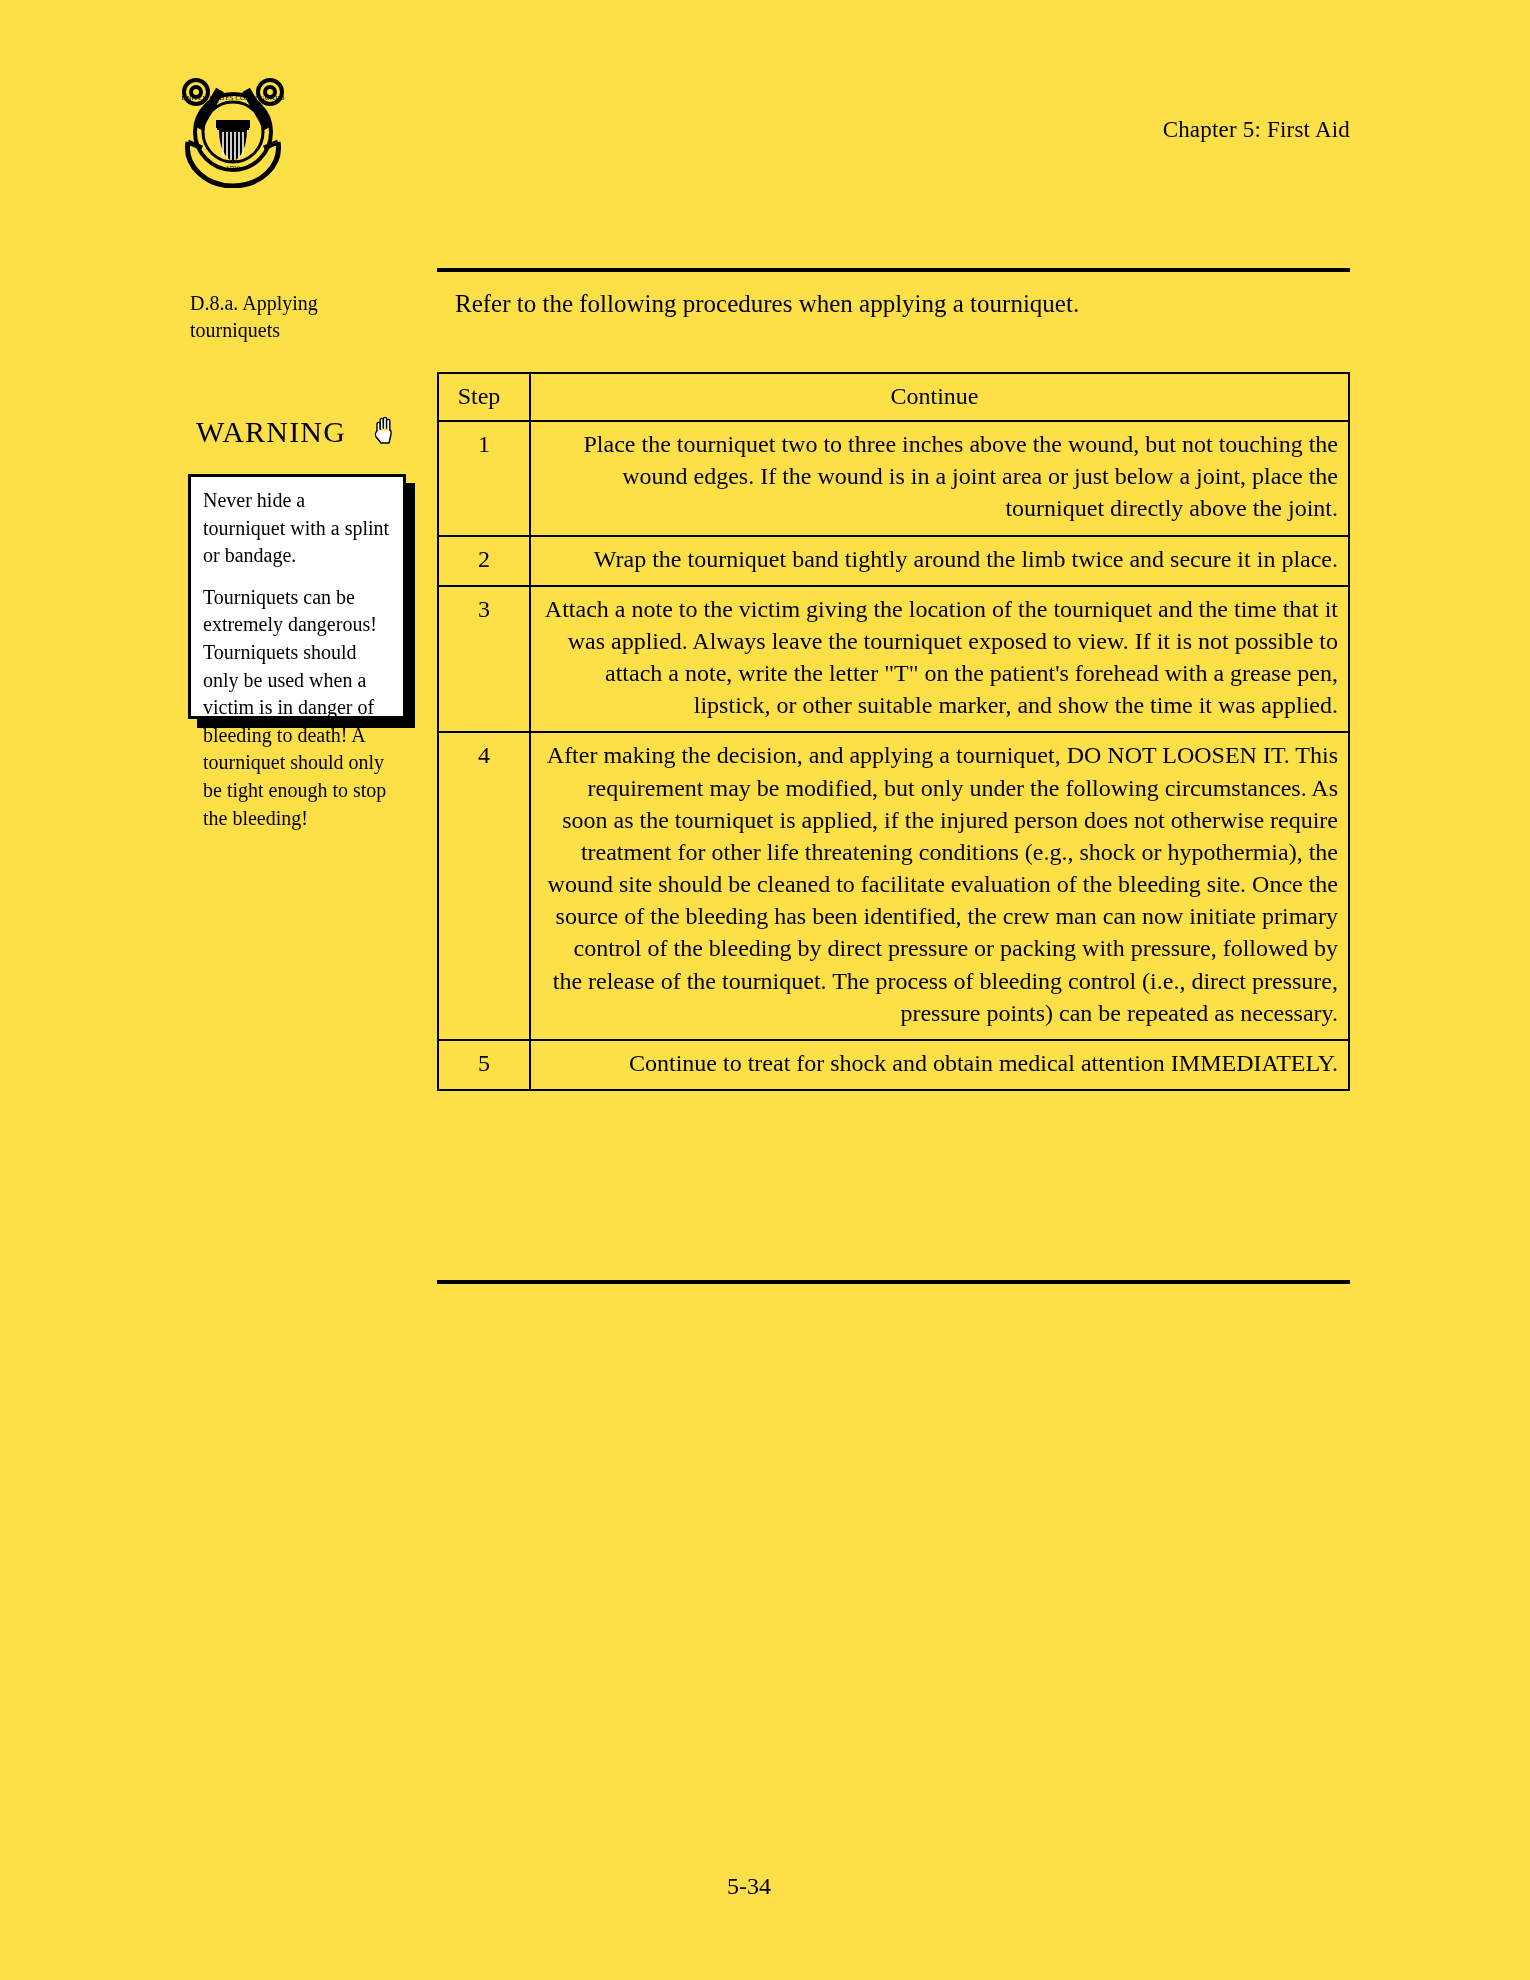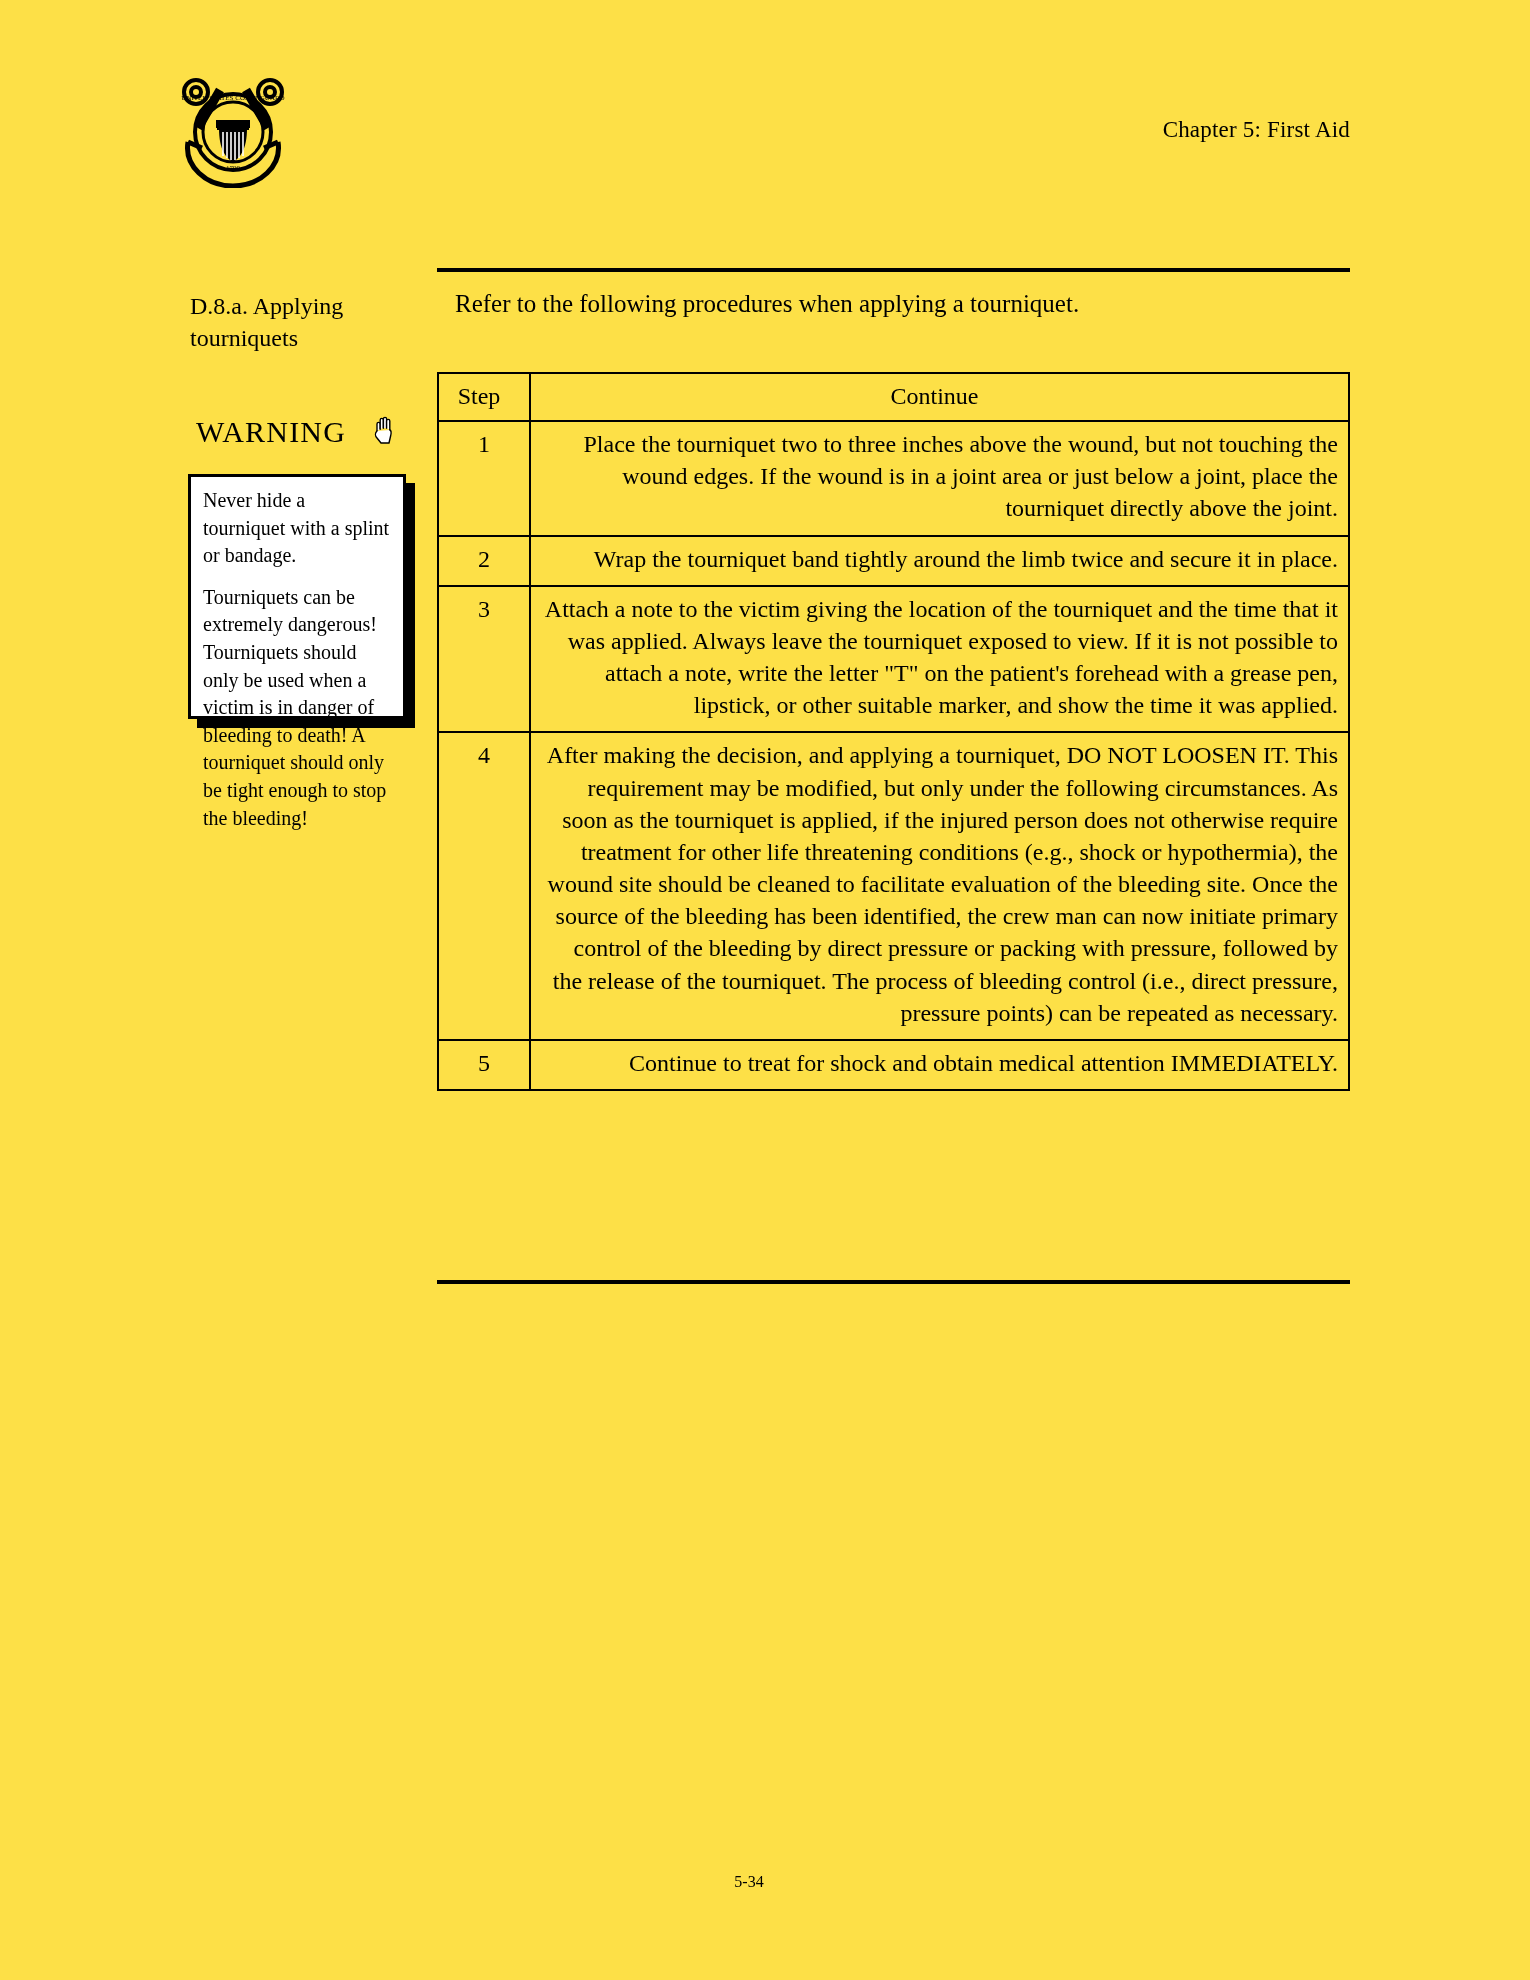--- a/index.html
+++ b/index.html
@@ -53,21 +53,21 @@
     height: 4px;
     background: #000;
   }
 
   
   .side-heading {
     position: absolute;
     left: 190px;
     top: 290px;
     width: 220px;
-    font-size: 24px;
+    font-size: 20px;
     line-height: 1.35;
   }
   .warning-heading {
     position: absolute;
     left: 196px;
     top: 415px;
     font-size: 30px;
     letter-spacing: 1.2px;
     display: flex;
     align-items: center;
@@ -138,21 +138,21 @@
   }
   .cell-proc { padding-left: 14px; text-align: right; }
 
   
   .page-footer {
     position: absolute;
     left: 0;
     top: 1873px;
     width: 1498px;
     text-align: center;
-    font-size: 16px;
+    font-size: 24px;
   }
 </style>
 </head>
 <body>
 
 <div class="page">
 
   <div class="seal">
     <svg viewBox="0 0 130 118" width="130" height="118">
       <g fill="none" stroke="#000" stroke-width="3">

